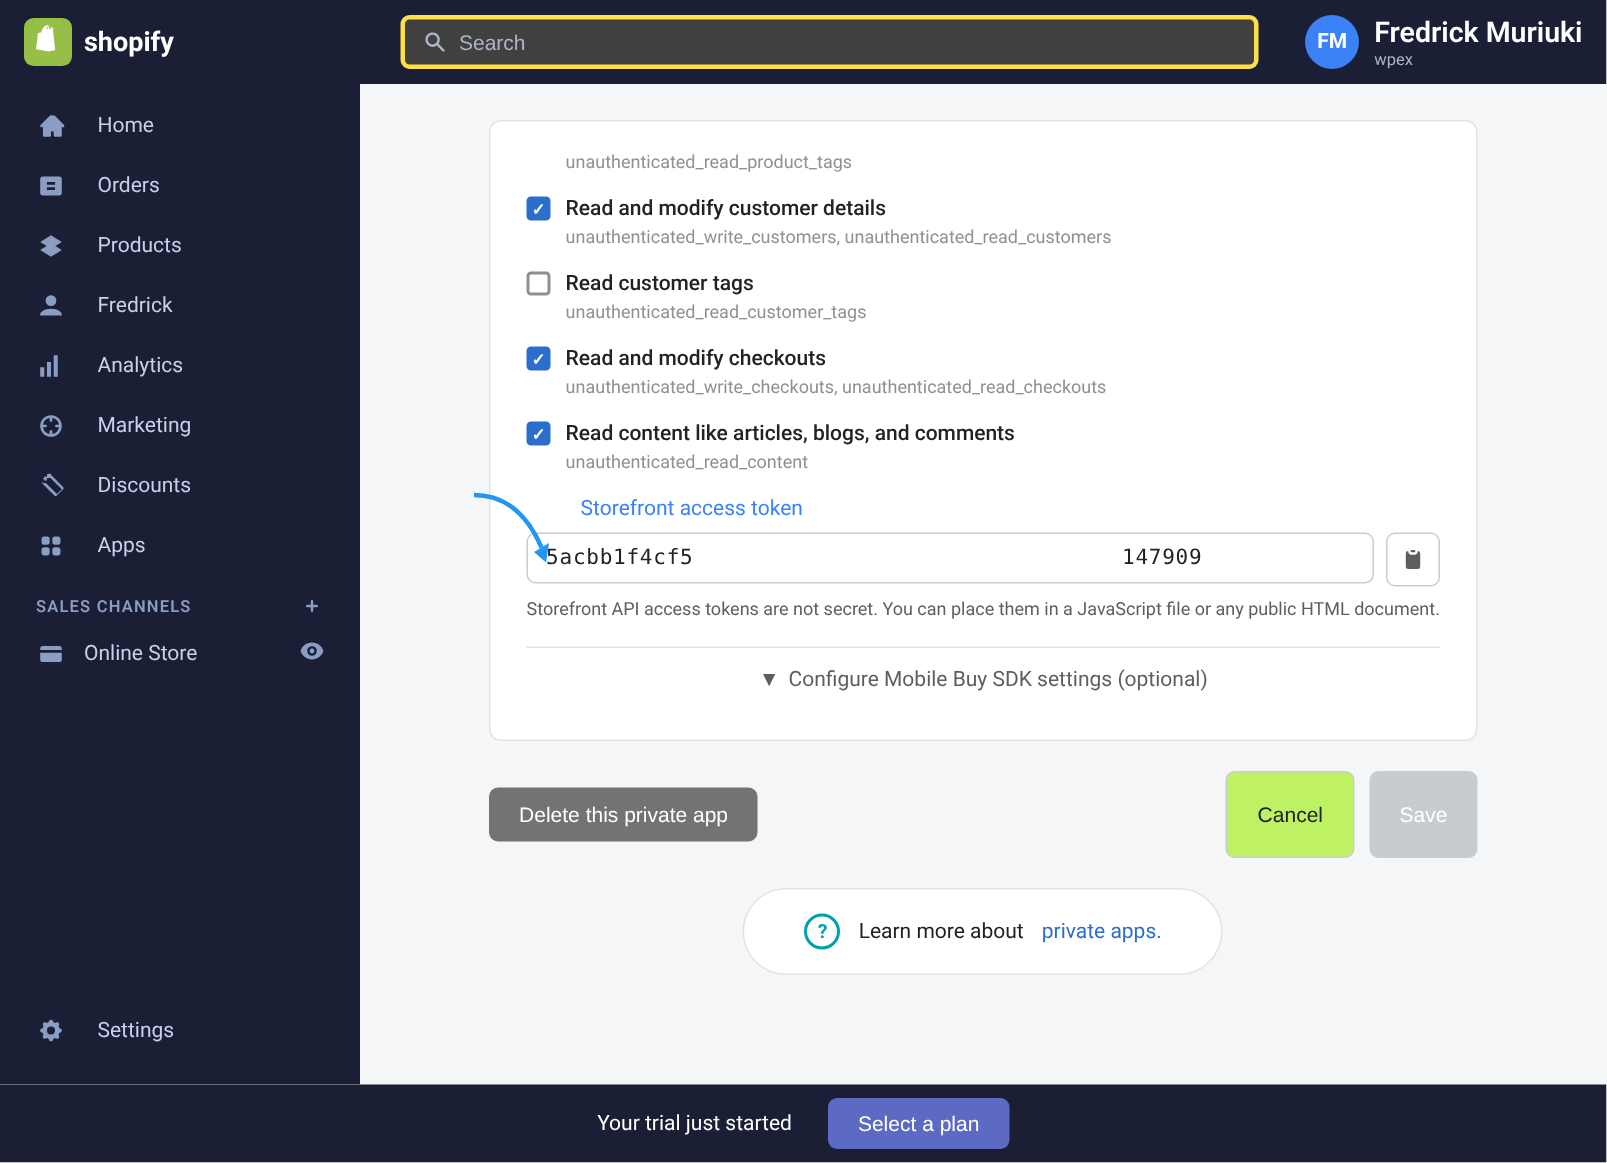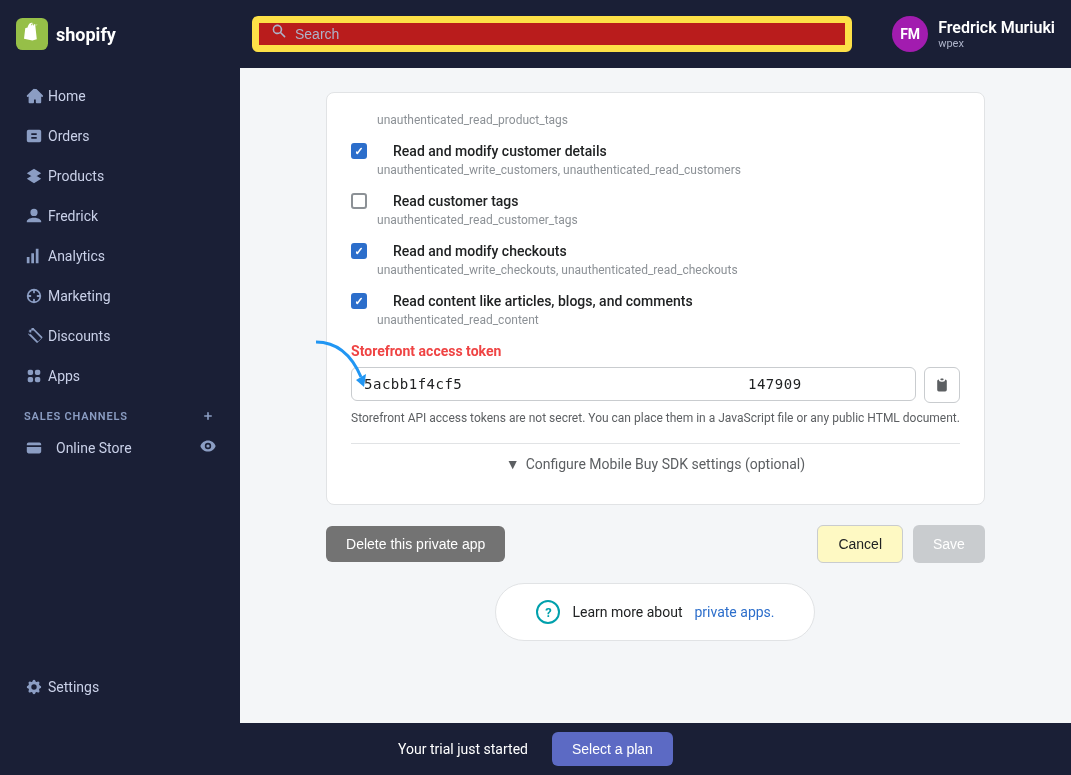--- a/index.html
+++ b/index.html
@@ -1,49 +1,50 @@
 <!DOCTYPE html>
 <html><head>
   <meta charset="utf-8">
   <style>
     * { box-sizing: border-box; margin: 0; padding: 0; }
     body { font-family: -apple-system, BlinkMacSystemFont, 'Segoe UI', Roboto, sans-serif; background: #f4f6f8; height: 775px; overflow: hidden; display: flex; flex-direction: column; }
 
     
     .topbar {
       background: #1a1f36;
-      height: 68px;
+      height: 56px;
       display: flex;
       align-items: center;
       padding: 0 16px;
-      gap: 16px;
+      gap: 31px;
       flex-shrink: 0;
     }
     .logo-area {
       display: flex;
       align-items: center;
       gap: 8px;
       min-width: 220px;
     }
     .shopify-logo-icon {
       width: 32px;
       height: 32px;
     }
     .logo-text {
       color: white;
       font-size: 18px;
       font-weight: 700;
     }
     .search-bar {
       flex: 1;
       max-width: 600px;
-      background: #b91c1c;
-      border: 7px solid #fde047;
-      border-radius: 6px;
-      display: flex;
+      background: #404040;
+      border: 3px solid #fde047;
+      border-radius: 6px;
+      display: flex;
+      align-items: center;
       padding: 0 12px;
       gap: 8px;
       height: 36px;
     }
     .search-bar input {
       background: transparent;
       border: none;
       color: #adb3c9;
       font-size: 14px;
       outline: none;
@@ -53,31 +54,31 @@
     .user-area {
       margin-left: auto;
       display: flex;
       align-items: center;
       gap: 10px;
     }
     .avatar {
       width: 36px;
       height: 36px;
       border-radius: 50%;
-      background: #a21caf;
+      background: #3b82f6;
       overflow: hidden;
       display: flex;
       align-items: center;
       justify-content: center;
       font-size: 14px;
       color: white;
       font-weight: bold;
     }
     .user-info { color: white; }
-    .user-name { font-size: 16px; font-weight: 600; }
+    .user-name { font-size: 19px; font-weight: 600; }
     .user-store { font-size: 11px; color: #adb3c9; }
 
     
     .main-layout {
       display: flex;
       flex: 1;
       overflow: hidden;
     }
 
     
@@ -86,21 +87,21 @@
       background: #1a1f36;
       flex-shrink: 0;
       padding: 8px 0;
       overflow-y: auto;
       display: flex;
       flex-direction: column;
     }
     .nav-item {
       display: flex;
       align-items: center;
-      gap: 4px;
+      gap: 21px;
       padding: 9px 16px;
       color: #c9d0e8;
       font-size: 14px;
       cursor: pointer;
       border-radius: 6px;
       margin: 1px 8px;
     }
     .nav-item .nav-icon { width: 20px; height: 20px; display: flex; align-items: center; justify-content: center; color: #8b9dc3; }
     .nav-item svg { width: 18px; height: 18px; fill: currentColor; }
 
@@ -163,21 +164,21 @@
       margin-bottom: 20px;
       position: relative;
     }
 
     .permission-row {
       margin-bottom: 16px;
     }
     .permission-top {
       display: flex;
       align-items: center;
-      gap: 26px;
+      gap: 10px;
       margin-bottom: 4px;
     }
     .permission-label {
       font-size: 14px;
       font-weight: 500;
       color: #202223;
     }
     .permission-sub {
       font-size: 12px;
       color: #8c9196;
@@ -204,23 +205,24 @@
       content: '✓';
       color: white;
       font-size: 11px;
       font-weight: bold;
     }
 
     
     .token-section { margin-top: 8px; }
     .token-label {
       font-size: 14px;
-      font-weight: 700;
-      color: #ef4444;
+      font-weight: 400;
+      color: #3b82f6;
       margin-bottom: 8px;
+      margin-left: 36px;
     }
     .token-input-wrapper {
       display: flex;
       align-items: flex-start;
       gap: 8px;
     }
     .token-input {
       flex: 1;
       border: 1px solid #c9cccf;
       border-radius: 6px;
@@ -275,25 +277,25 @@
       color: white;
       border: none;
       border-radius: 6px;
       padding: 10px 20px;
       font-size: 14px;
       font-weight: 500;
       cursor: pointer;
     }
     .right-actions { display: flex; gap: 10px; }
     .cancel-btn {
-      background: #fef9c3;
+      background: #bef264;
       color: #202223;
       border: 1px solid #c9cccf;
       border-radius: 6px;
-      padding: 10px 20px;
+      padding: 20px 20px;
       font-size: 14px;
       cursor: pointer;
     }
     .save-btn {
       background: #c9cccf;
       color: white;
       border: none;
       border-radius: 6px;
       padding: 10px 20px;
       font-size: 14px;

